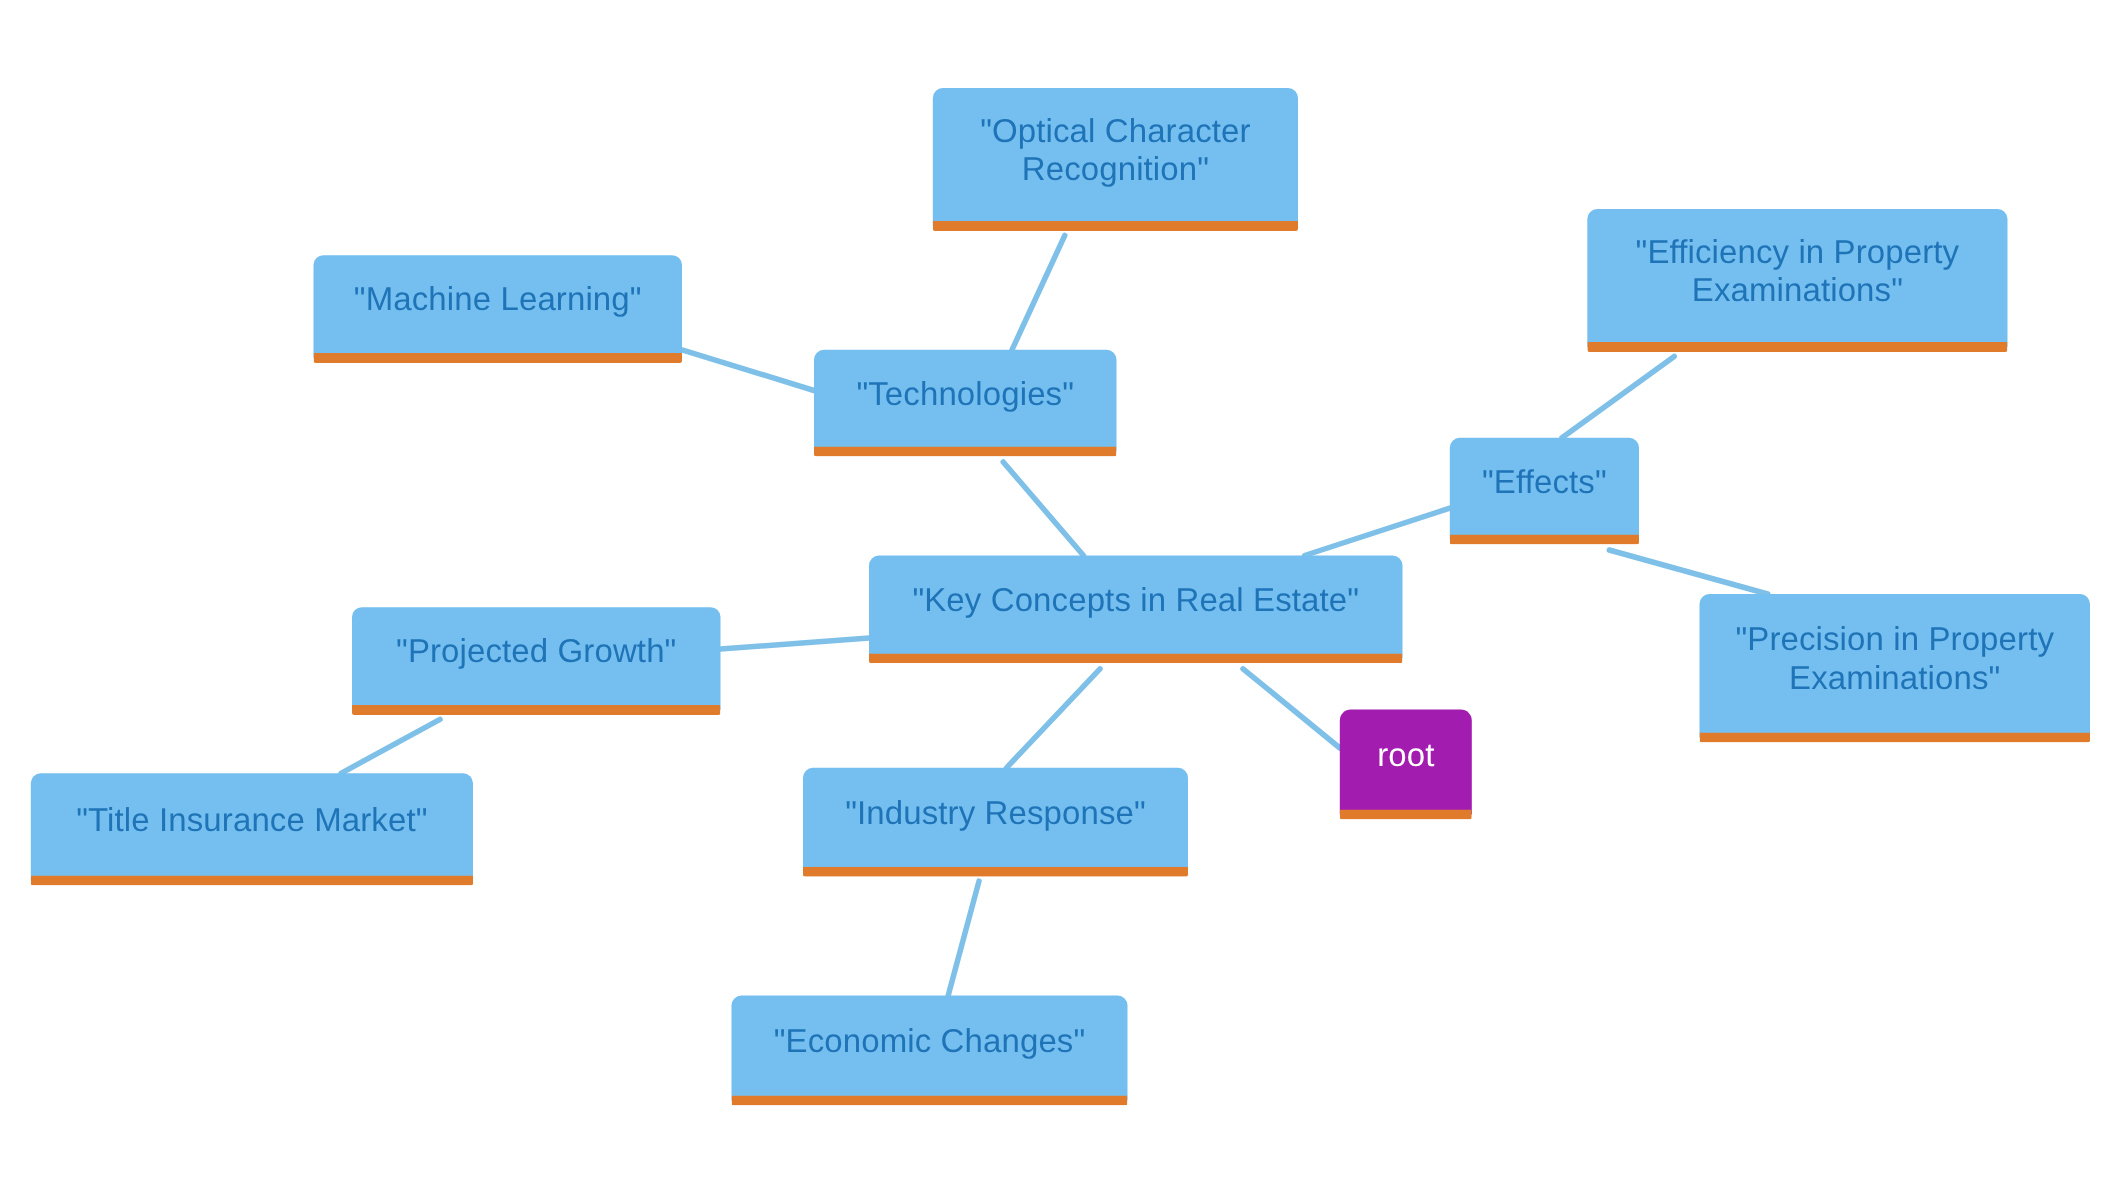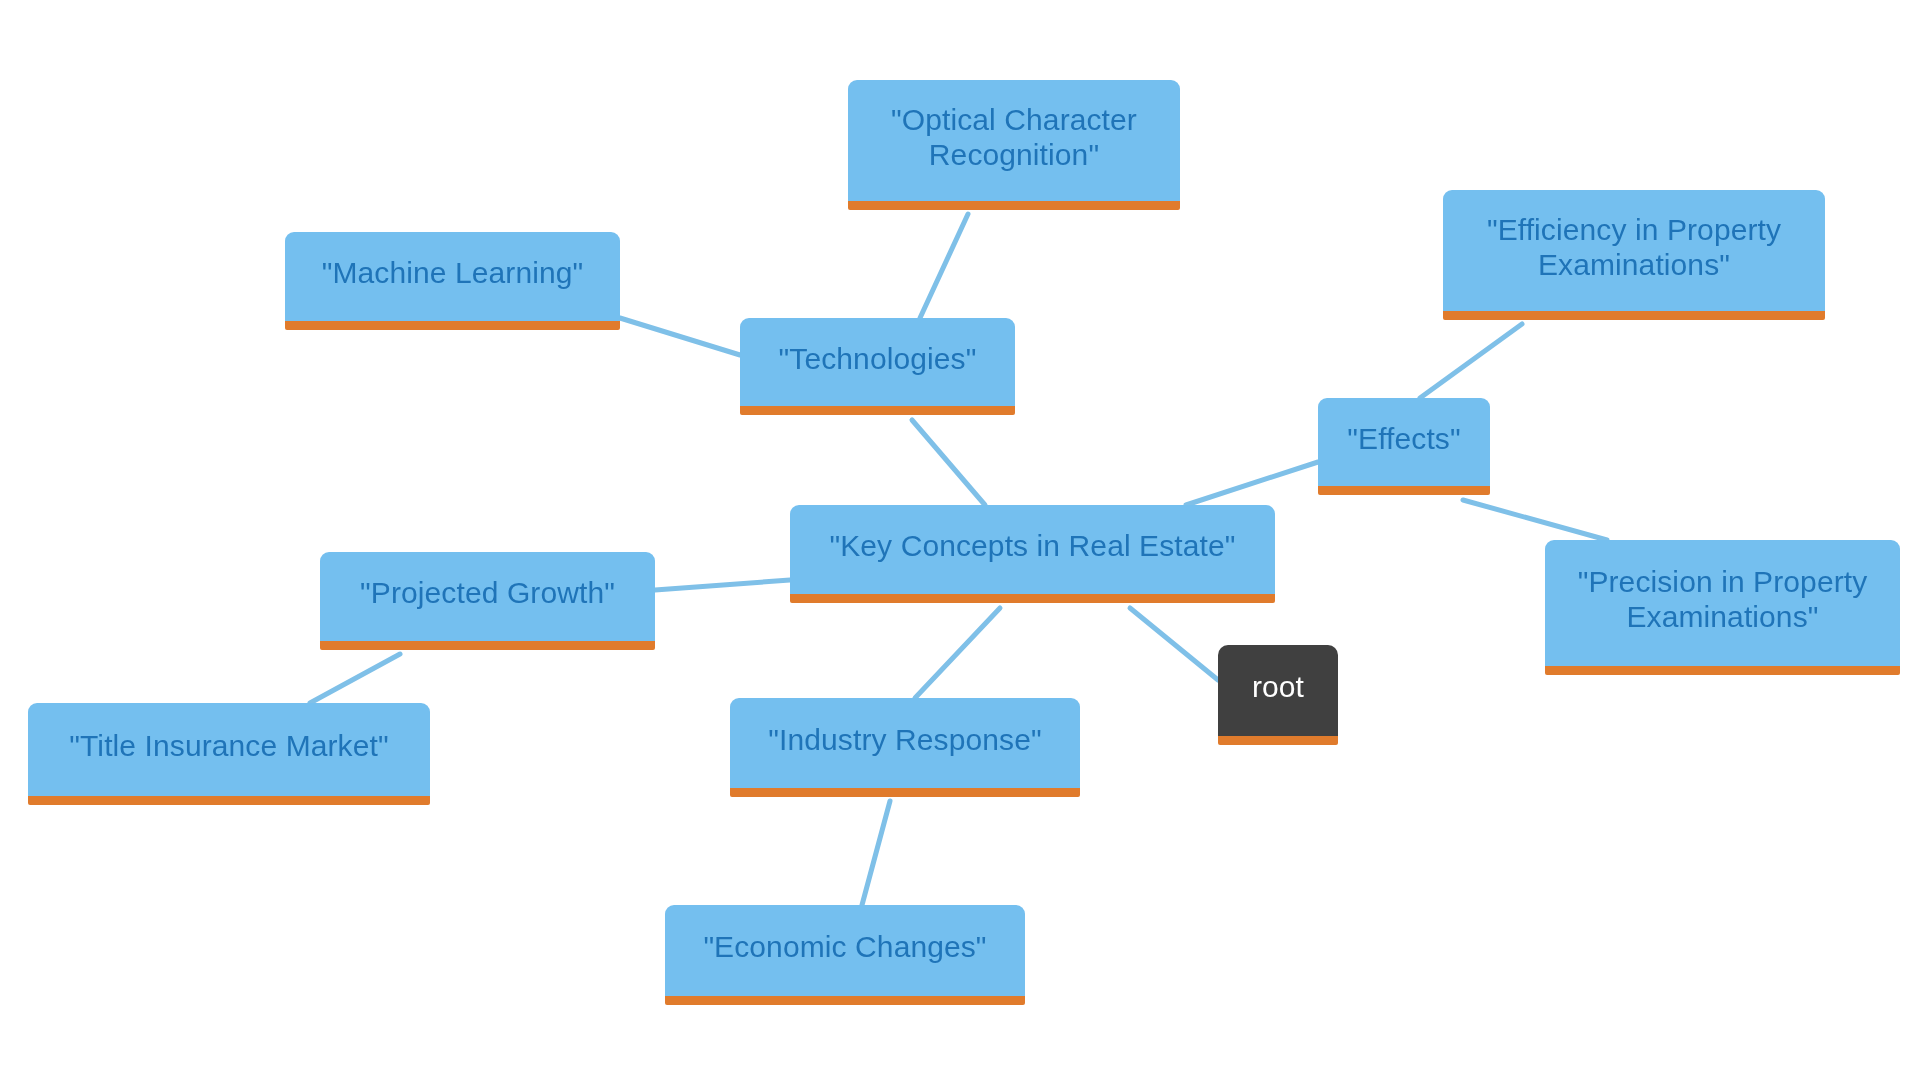--- a/index.html
+++ b/index.html
@@ -39,21 +39,21 @@
     color: #1F74B8;
     font-size: 30px;
     font-weight: 400;
     line-height: 1.16;
     letter-spacing: 0.1px;
     padding: 4px 16px 10px 16px;
     border-bottom: 9px solid #E07B2C;
     z-index: 2;
   }
   .mm-node.root-node {
-    background: #404040;
+    background: #a21caf;
     color: #ffffff;
     border-radius: 10px 10px 2px 2px;
   }
   .mm-label {
     display: block;
     white-space: pre-line;
   }
 </style>
 </head>
 <body>

